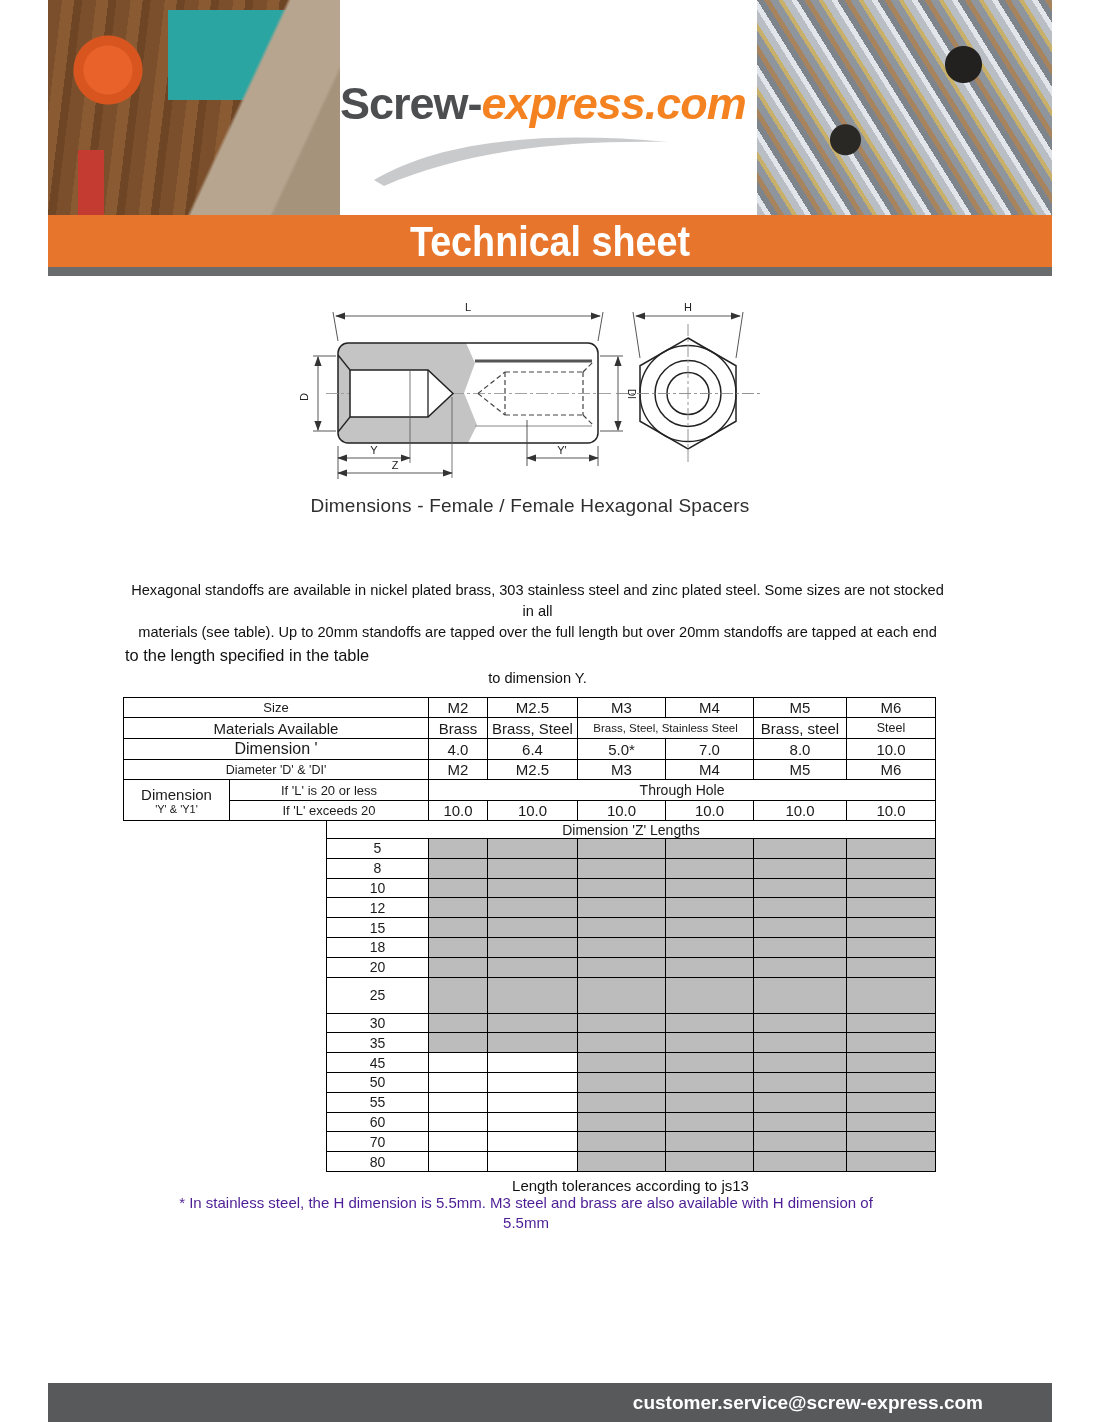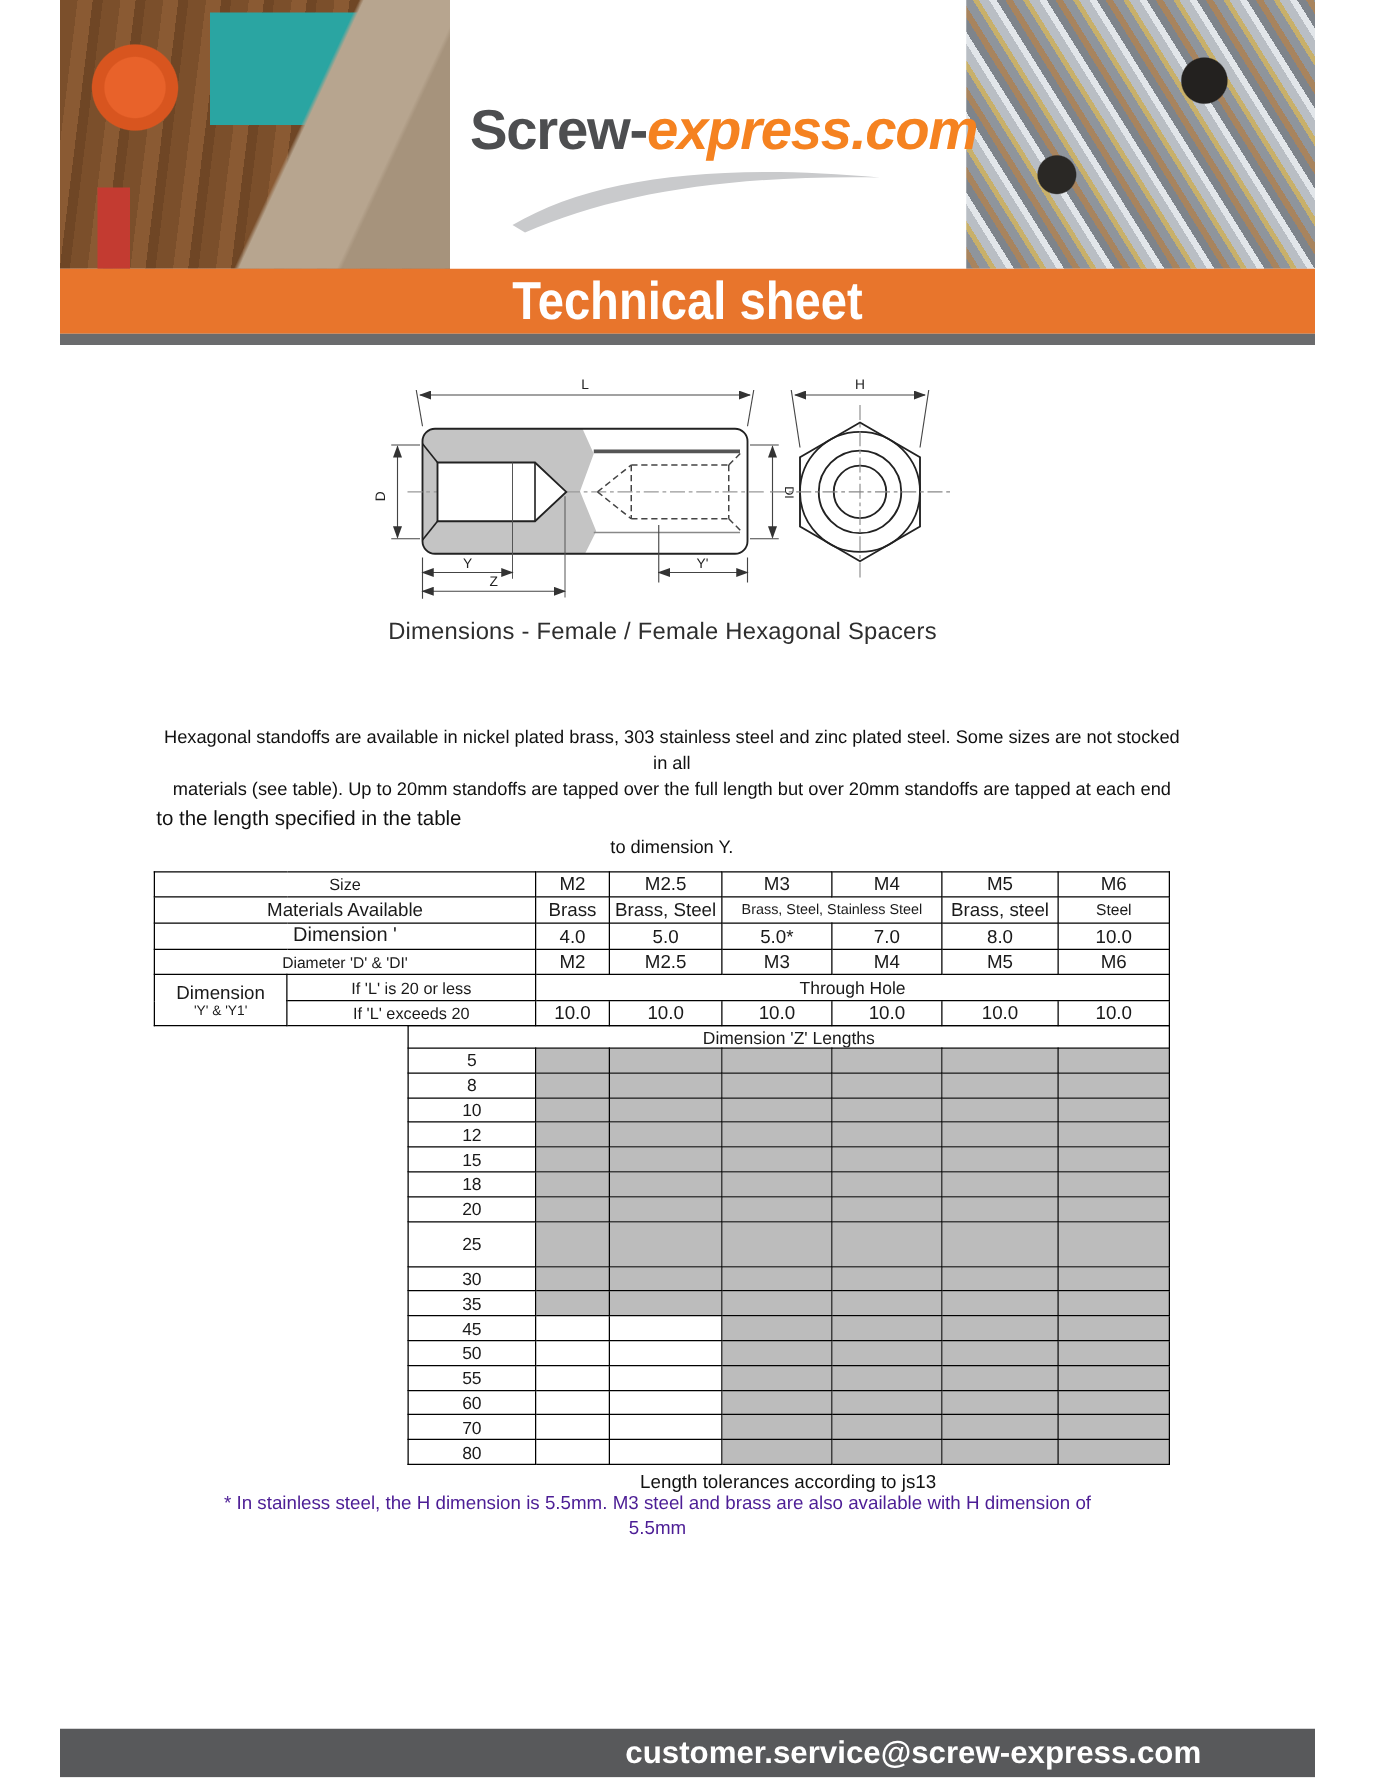--- a/index.html
+++ b/index.html
@@ -19,21 +19,21 @@
       linear-gradient(#c33b31,#c33b31) 30px 150px / 26px 70px no-repeat,
       repeating-linear-gradient(97deg, #7b4f2b 0 14px, #8a5a33 14px 26px, #6f4625 26px 34px);
   }
   .photo-right {
     left:757px; width:295px;
     background:
       radial-gradient(circle 26px at 70% 30%, #23211f 0 18px, transparent 19px),
       radial-gradient(circle 22px at 30% 65%, #2a2825 0 15px, transparent 16px),
       repeating-linear-gradient(58deg, #b9bec4 0 7px, #e2e6ea 7px 12px, #7e848b 12px 18px, #a8845e 18px 23px, #8f959c 23px 30px, #c8b06a 30px 34px);
   }
-  .logo-wrap { position:absolute; left:376px; top:0; width:397px; height:265px; background:#fff; text-align:center; }
+  .logo-wrap { position:absolute; left:340px; top:0; width:397px; height:265px; background:#fff; text-align:center; }
   .logo-text { position:absolute; left:0; right:0; top:78px; font-size:45px; font-weight:bold; letter-spacing:-1px; white-space:nowrap; }
   .logo-dark { color:#4d4e50; }
   .logo-orange { color:#f58220; font-style:italic; }
   .logo-swoosh { position:absolute; left:28px; top:128px; }
 
   .banner { position:absolute; left:48px; top:215px; width:1004px; height:52px; background:#e8752c; }
   .banner h1 { color:#fff; font-size:41px; font-weight:bold; text-align:center; line-height:52px; letter-spacing:0px; transform:scale(0.92,1.04); }
   .gray-strip { position:absolute; left:48px; top:267px; width:1004px; height:9px; background:#6a6b6d; }
 
   
@@ -55,21 +55,21 @@
   .avail { background:#bcbcbc; }
   .navail { background:#ffffff; }
   .dimy-line2 { font-size:11px; }
   .z-table td { font-size:14px; }
 
   .tolerance { position:absolute; left:326px; top:1177px; width:609px; text-align:center; font-size:15px; color:#111; }
   .footnote  { position:absolute; left:48px;  top:1193px; width:956px; text-align:center; font-size:15px; line-height:20px; color:#4c1d95; }
 
   
   .footer-bar { position:absolute; left:48px; top:1383px; width:1004px; height:39px; background:#58595b; }
-  .footer-bar .email { float:right; margin-right:91px; line-height:39px; color:#fff; font-size:25px; font-weight:bold; }
+  .footer-bar .email { float:right; margin-right:69px; line-height:39px; color:#fff; font-size:19px; font-weight:bold; }
 
   svg text { font-family:"Liberation Sans", sans-serif; }
 </style>
 </head>
 <body>
 
 <div class="page">
 
   <div class="photo photo-left"></div>
   <div class="photo photo-right"></div>
@@ -208,21 +208,21 @@
       <td colspan="2">Materials Available</td>
       <td>Brass</td>
       <td>Brass, Steel</td>
       <td colspan="2" class="fs11">Brass, Steel, Stainless Steel</td>
       <td>Brass, steel</td>
       <td class="fs12">Steel</td>
     </tr>
     <tr style="height:21px">
       <td colspan="2" style="font-size:16px">Dimension '</td>
       <td>4.0</td>
-      <td>5.0</td>
+      <td>6.4</td>
       <td>5.0*</td>
       <td>7.0</td>
       <td>8.0</td>
       <td>10.0</td>
     </tr>
     <tr style="height:20px">
       <td colspan="2" class="fs12">Diameter 'D' &amp; 'DI'</td>
       <td>M2</td>
       <td>M2.5</td>
       <td>M3</td>

